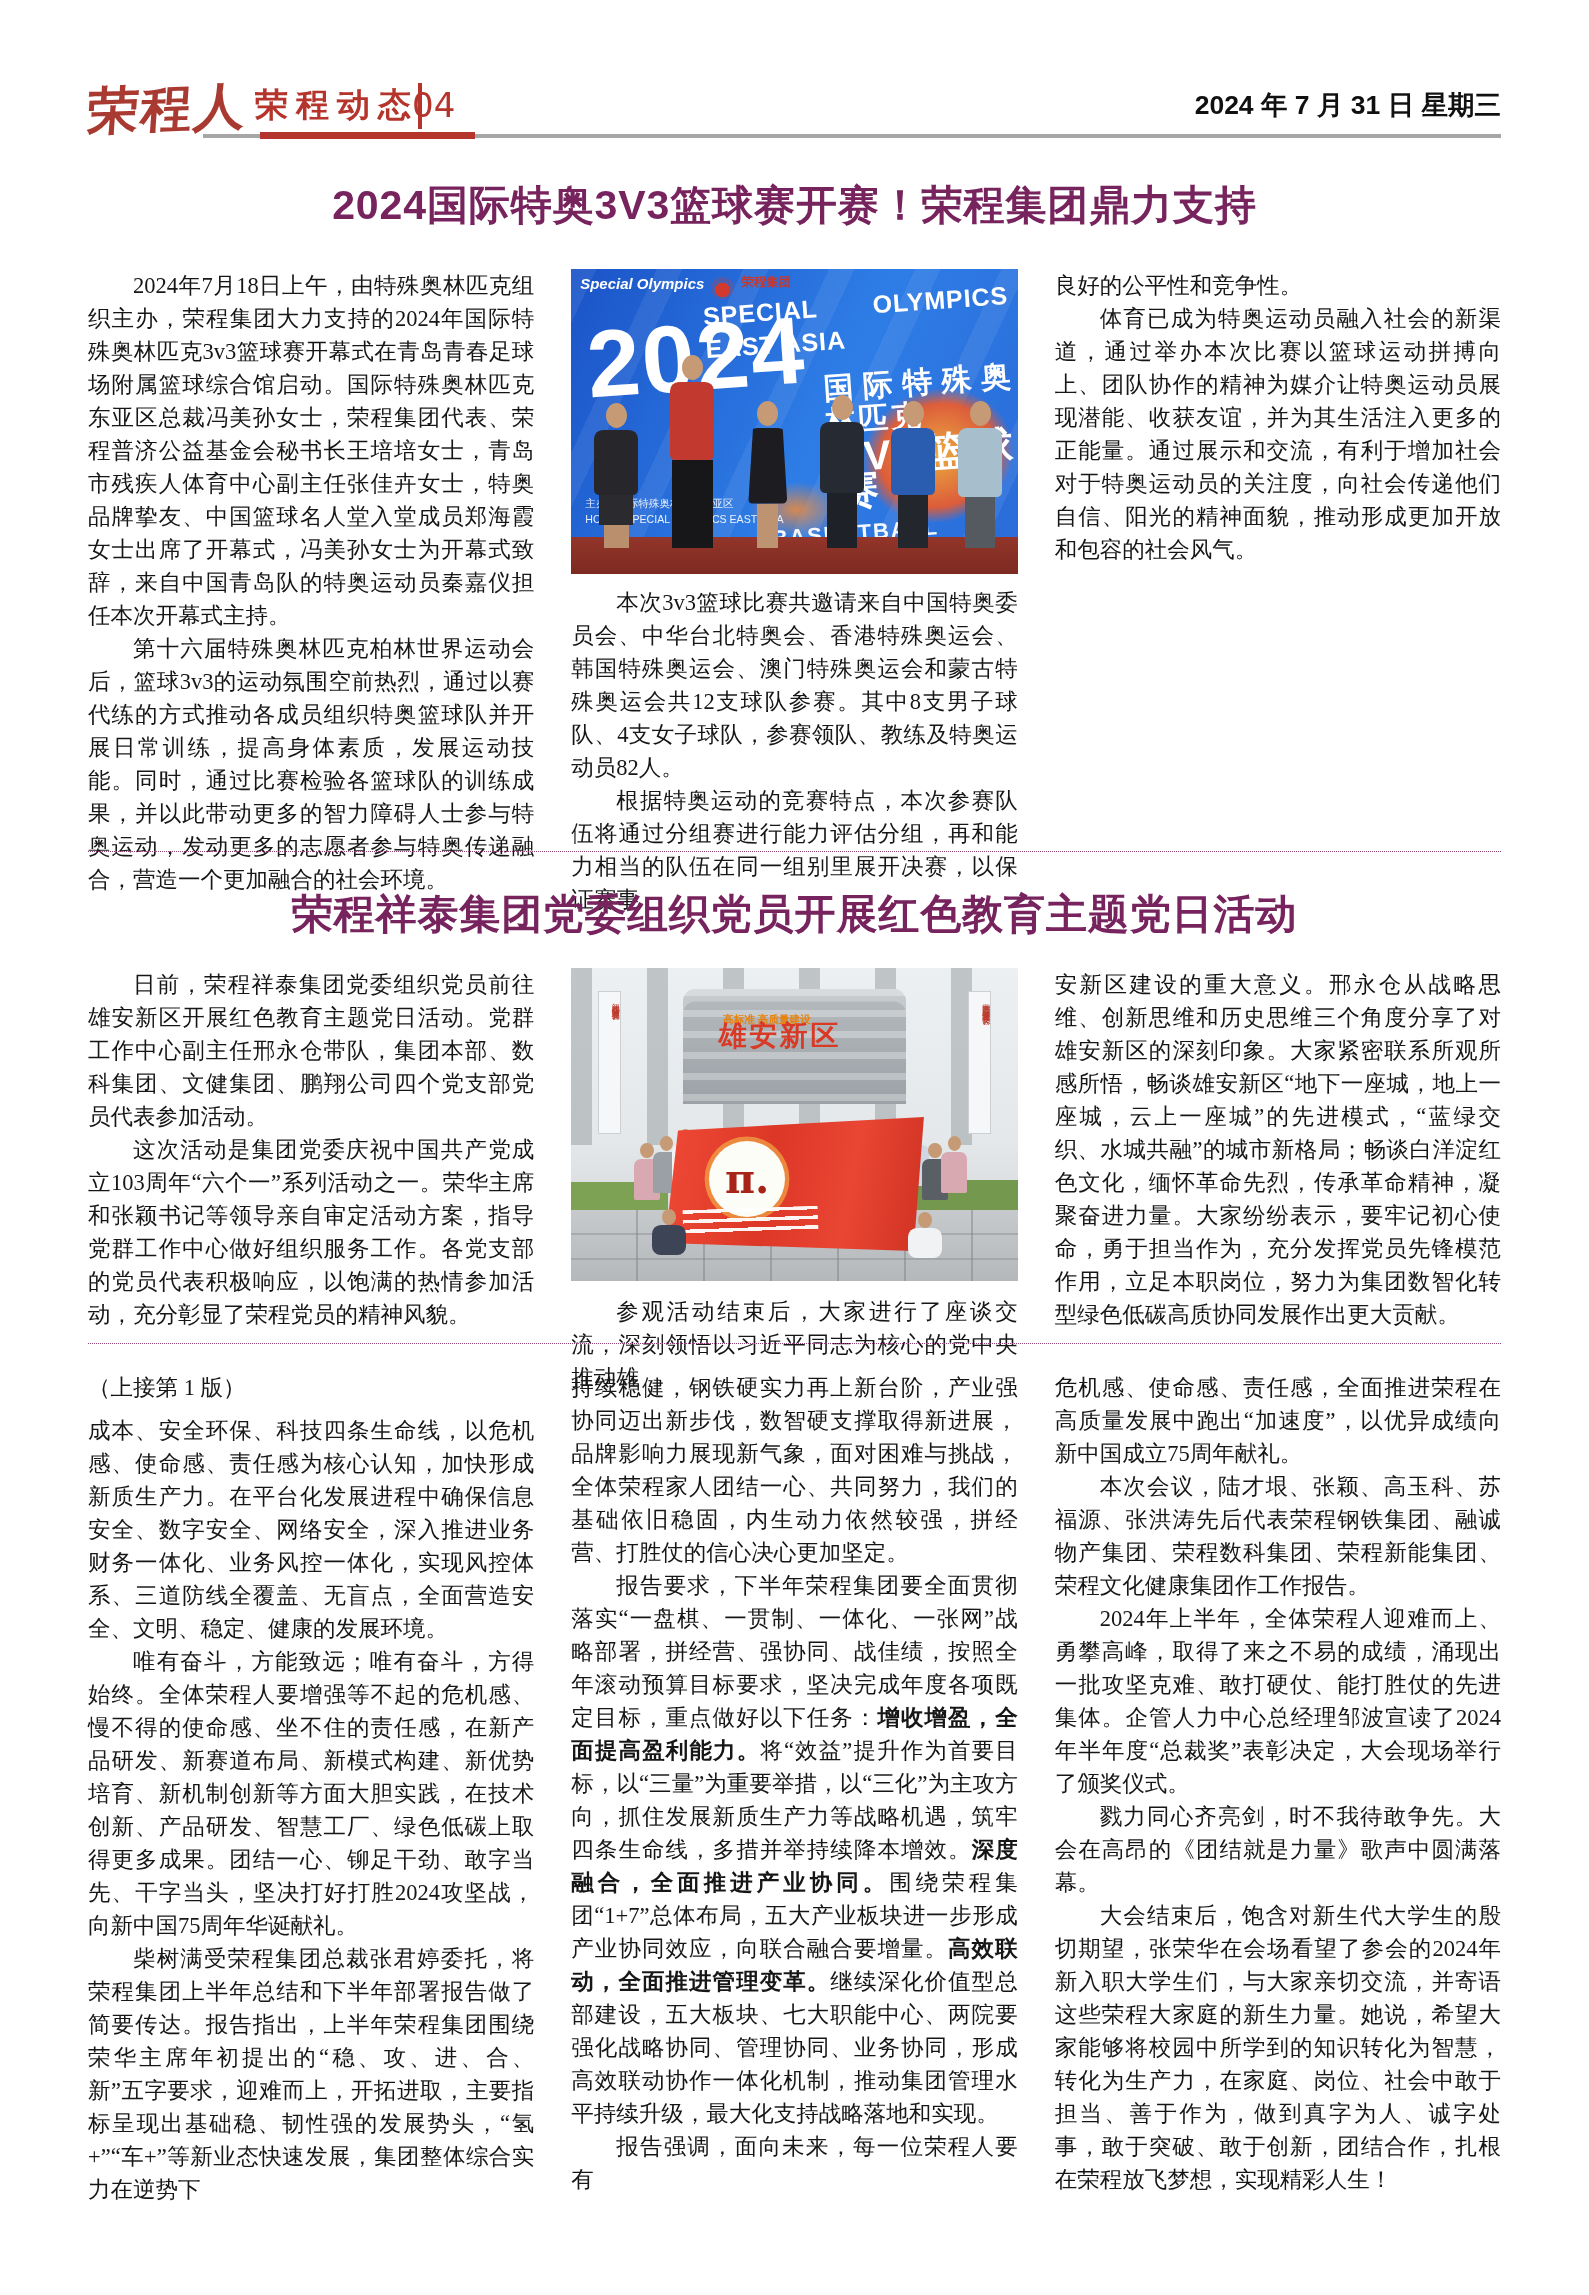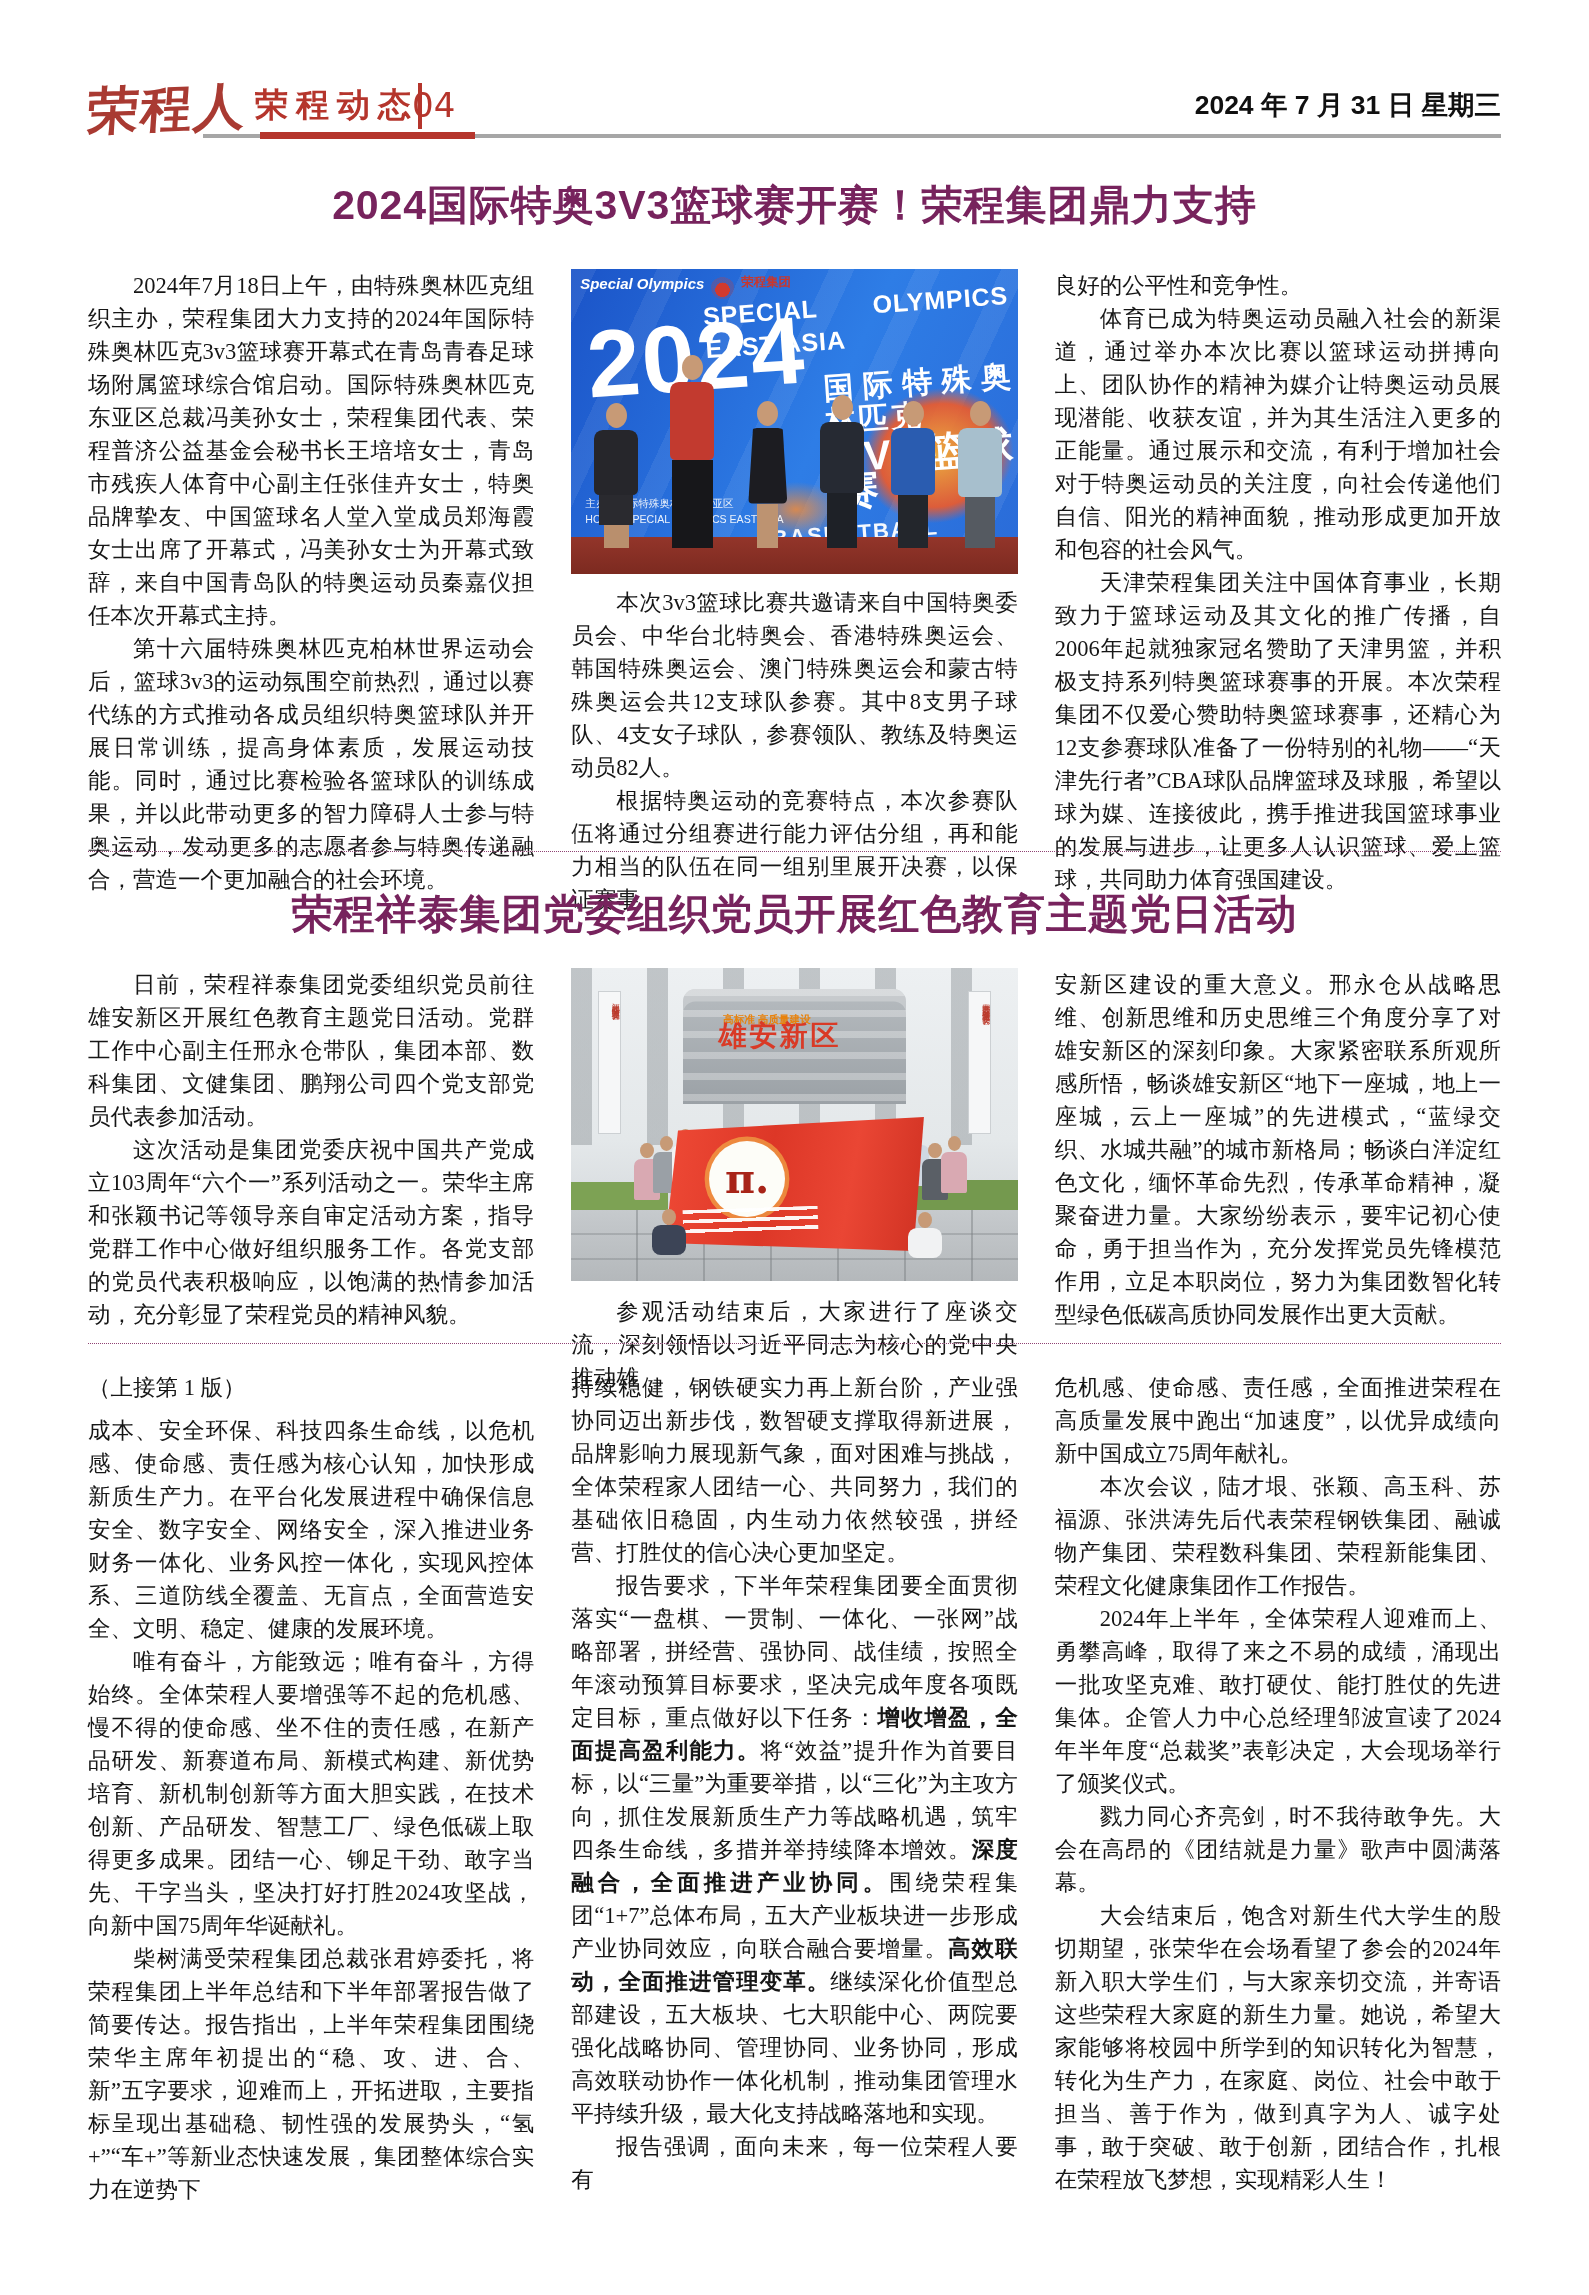--- a/index.html
+++ b/index.html
@@ -196,21 +196,20 @@
               <div class="tor"></div>
               <div class="leg"></div>
             </div>
         </figure>
         <p>本次3v3篮球比赛共邀请来自中国特奥委员会、中华台北特奥会、香港特殊奥运会、韩国特殊奥运会、澳门特殊奥运会和蒙古特殊奥运会共12支球队参赛。其中8支男子球队、4支女子球队，参赛领队、教练及特奥运动员82人。</p>
         <p>根据特奥运动的竞赛特点，本次参赛队伍将通过分组赛进行能力评估分组，再和能力相当的队伍在同一组别里展开决赛，以保证赛事</p>
       </div>
       <div class="col">
         <p class="cont">良好的公平性和竞争性。</p>
         <p>体育已成为特奥运动员融入社会的新渠道，通过举办本次比赛以篮球运动拼搏向上、团队协作的精神为媒介让特奥运动员展现潜能、收获友谊，并为其生活注入更多的正能量。通过展示和交流，有利于增加社会对于特奥运动员的关注度，向社会传递他们自信、阳光的精神面貌，推动形成更加开放和包容的社会风气。</p>
-        <p>天津荣程集团关注中国体育事业，长期致力于篮球运动及其文化的推广传播，自2006年起就独家冠名赞助了天津男篮，并积极支持系列特奥篮球赛事的开展。本次荣程集团不仅爱心赞助特奥篮球赛事，还精心为12支参赛球队准备了一份特别的礼物——“天津先行者”CBA球队品牌篮球及球服，希望以球为媒、连接彼此，携手推进我国篮球事业的发展与进步，让更多人认识篮球、爱上篮球，共同助力体育强国建设。</p>
       </div>
     </div>
   </section>
 
   <div class="divider d1"></div>
 
   <section class="article a2">
     <h1 class="headline">荣程祥泰集团党委组织党员开展红色教育主题党日活动</h1>
     <div class="cols">
       <div class="col">

